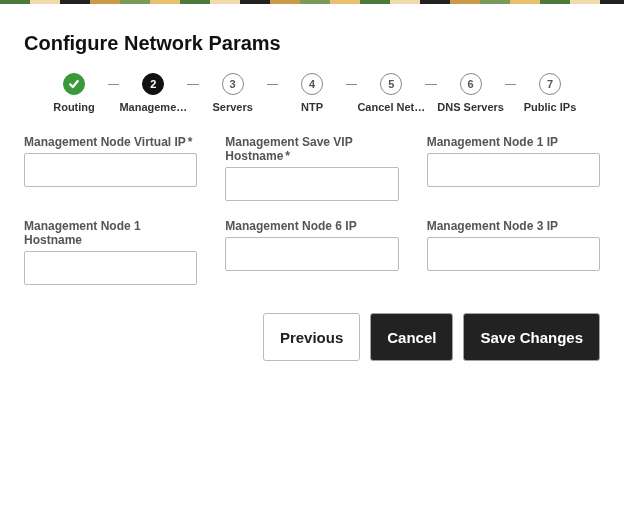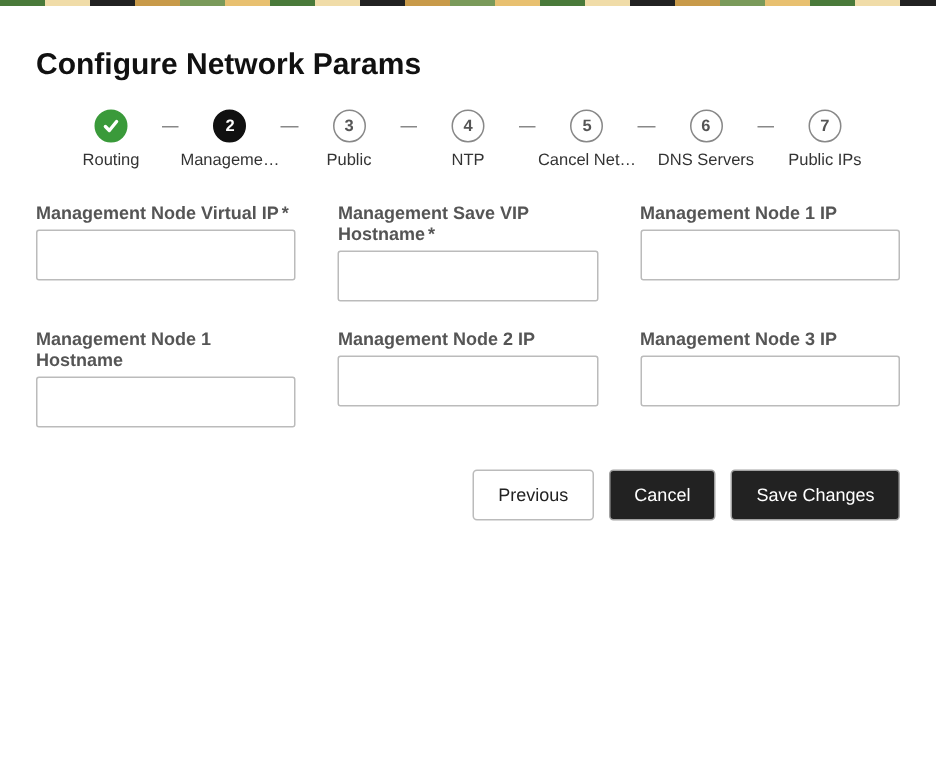--- a/index.html
+++ b/index.html
@@ -61,21 +61,21 @@
   }
   .step.active .step-circle {
     background: #111;
     border-color: #111;
     color: #fff;
   }
   .step-label {
     margin-top: 6px;
     font-size: 11px;
     color: #333;
-    font-weight: 400;
+    font-weight: 700;
     text-align: center;
     white-space: nowrap;
     overflow: hidden;
     text-overflow: ellipsis;
     max-width: 68px;
   }
   .step-line {
     flex: 1;
     height: 1px;
     background: #888;
@@ -111,24 +111,24 @@
     font-size: 13px;
     background: #fff;
   }
   .footer {
     display: flex;
     justify-content: flex-end;
     gap: 10px;
     padding: 28px 24px 16px 24px;
   }
   .btn {
-    height: 34px;
+    height: 48px;
     padding: 0 16px;
-    font-size: 12px;
-    font-weight: 400;
+    font-size: 15px;
+    font-weight: 700;
     border-radius: 3px;
     cursor: pointer;
   }
   .btn-outline {
     background: #fff;
     border: 1px solid #bbb;
     color: #222;
   }
   .btn-dark {
     background: #222;
@@ -156,21 +156,21 @@
       <div class="step-label">Routing</div>
     </div>
     <div class="step-line"></div>
     <div class="step active">
       <div class="step-circle">2</div>
       <div class="step-label">Manageme…</div>
     </div>
     <div class="step-line"></div>
     <div class="step">
       <div class="step-circle">3</div>
-      <div class="step-label">Public</div>
+      <div class="step-label">Servers</div>
     </div>
     <div class="step-line"></div>
     <div class="step">
       <div class="step-circle">4</div>
       <div class="step-label">NTP</div>
     </div>
     <div class="step-line"></div>
     <div class="step">
       <div class="step-circle">5</div>
       <div class="step-label">Cancel Net…</div>
@@ -198,21 +198,21 @@
     </div>
     <div class="field">
       <div class="field-label">Management Node 1 IP</div>
       <input class="field-input" value="" style="">
     </div>
     <div class="field">
       <div class="field-label">Management Node 1 Hostname</div>
       <input class="field-input" value="" style="">
     </div>
     <div class="field">
-      <div class="field-label">Management Node 2 IP</div>
+      <div class="field-label">Management Node 6 IP</div>
       <input class="field-input" value="" style="">
     </div>
     <div class="field">
       <div class="field-label">Management Node 3 IP</div>
       <input class="field-input" value="" style="">
     </div>
   </div>
 </div>
 
 <div class="footer">

